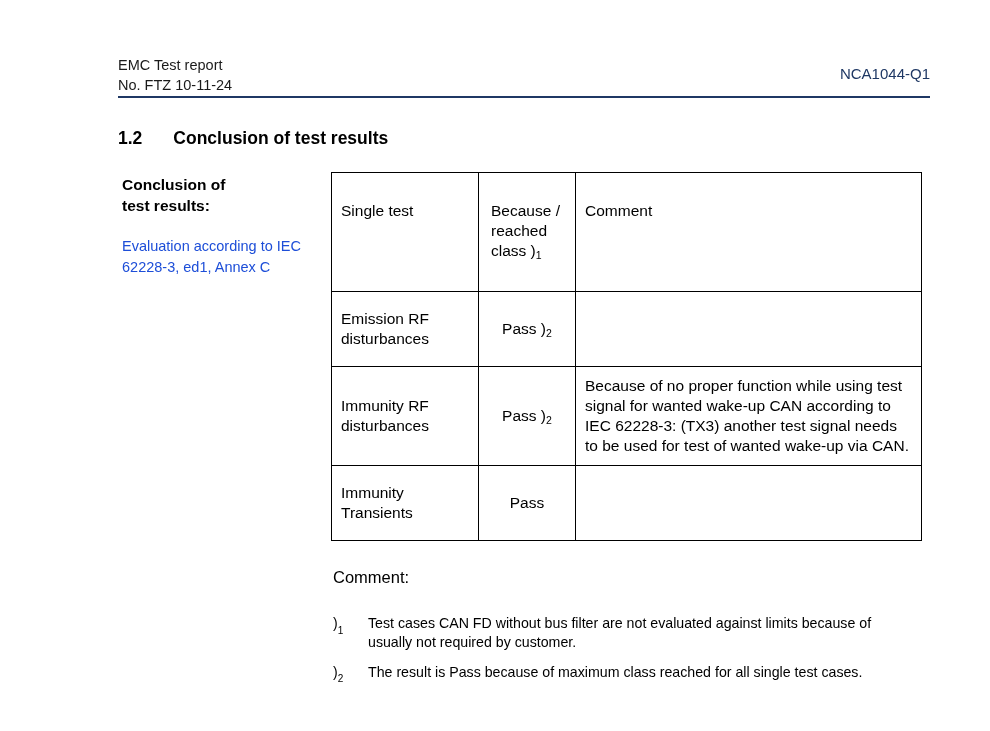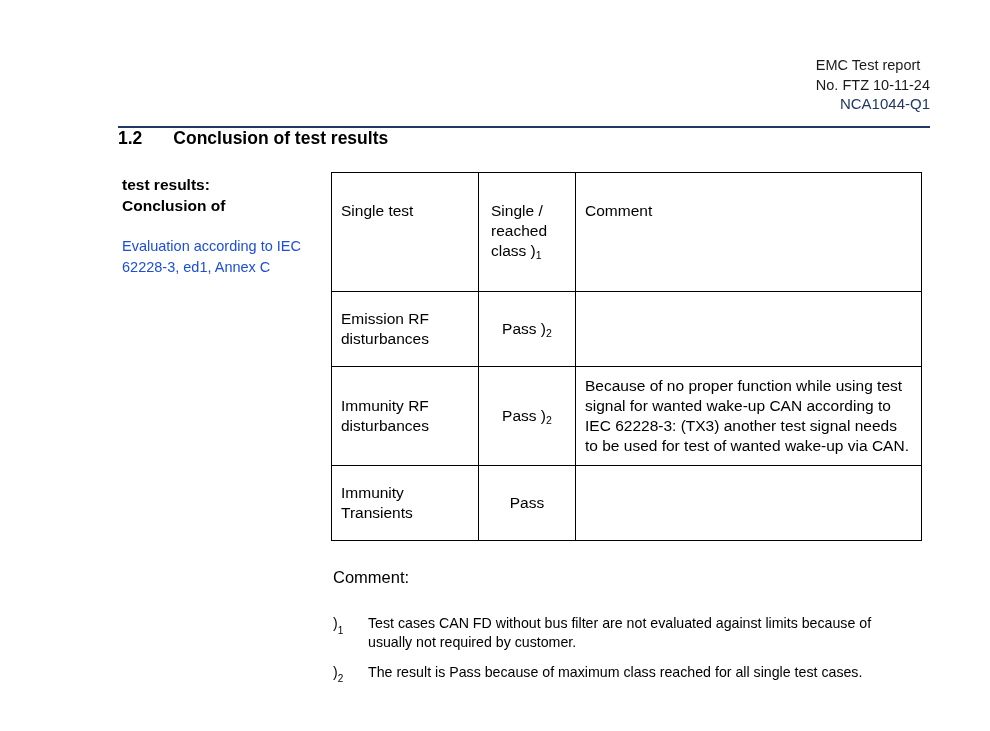--- a/index.html
+++ b/index.html
@@ -25,21 +25,20 @@
   .header {
     position: absolute;
     left: 118px;
     top: 55px;
     width: 812px;
   }
   .header-row {
     display: flex;
     justify-content: space-between;
     align-items: flex-end;
-    flex-direction: column;
   }
   .header-left {
     font-size: 14.5px;
     line-height: 1.38;
     color: #1a1a1a;
   }
   .header-right {
     font-size: 15px;
     color: #1f3864;
     font-weight: 400;
@@ -194,37 +193,37 @@
     <div class="header-rule"></div>
   </div>
 
   <div class="section-heading">
     <span>1.2</span>
     <span>Conclusion of test results</span>
   </div>
 
   <div class="left-col">
     <div class="left-title">
+      <div>Conclusion of</div>
       <div>test results:</div>
-      <div>Conclusion of</div>
     </div>
     <div class="left-body">Evaluation according to IEC 62228-3, ed1, Annex C</div>
   </div>
 
   <table class="results-table">
     <colgroup>
       <col class="col-single">
       <col class="col-result">
       <col class="col-comment">
     </colgroup>
     <tbody>
       <tr class="head-row row-head">
         <td class="cell-single">Single test</td>
         <td class="cell-result">
-          <div>Single /</div>
+          <div>Because /</div>
           <div>reached</div>
           <div><span>class )</span><sub class="note">1</sub></div>
         </td>
         <td class="cell-comment">Comment</td>
       </tr>
 
       <tr class="row-mid">
         <td class="cell-single">Emission RF disturbances</td>
         <td class="cell-result"><span>Pass )</span><sub class="note">2</sub></td>
         <td class="cell-comment"></td>

